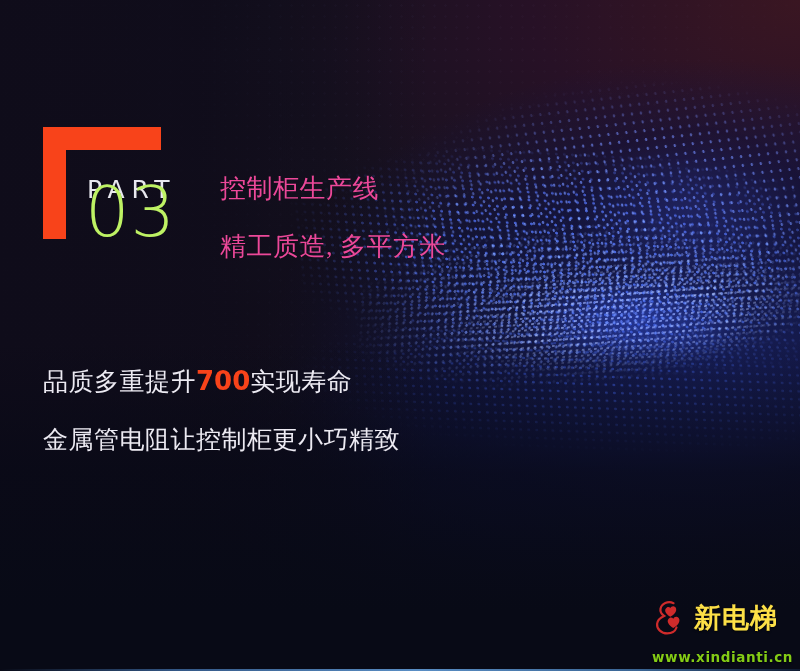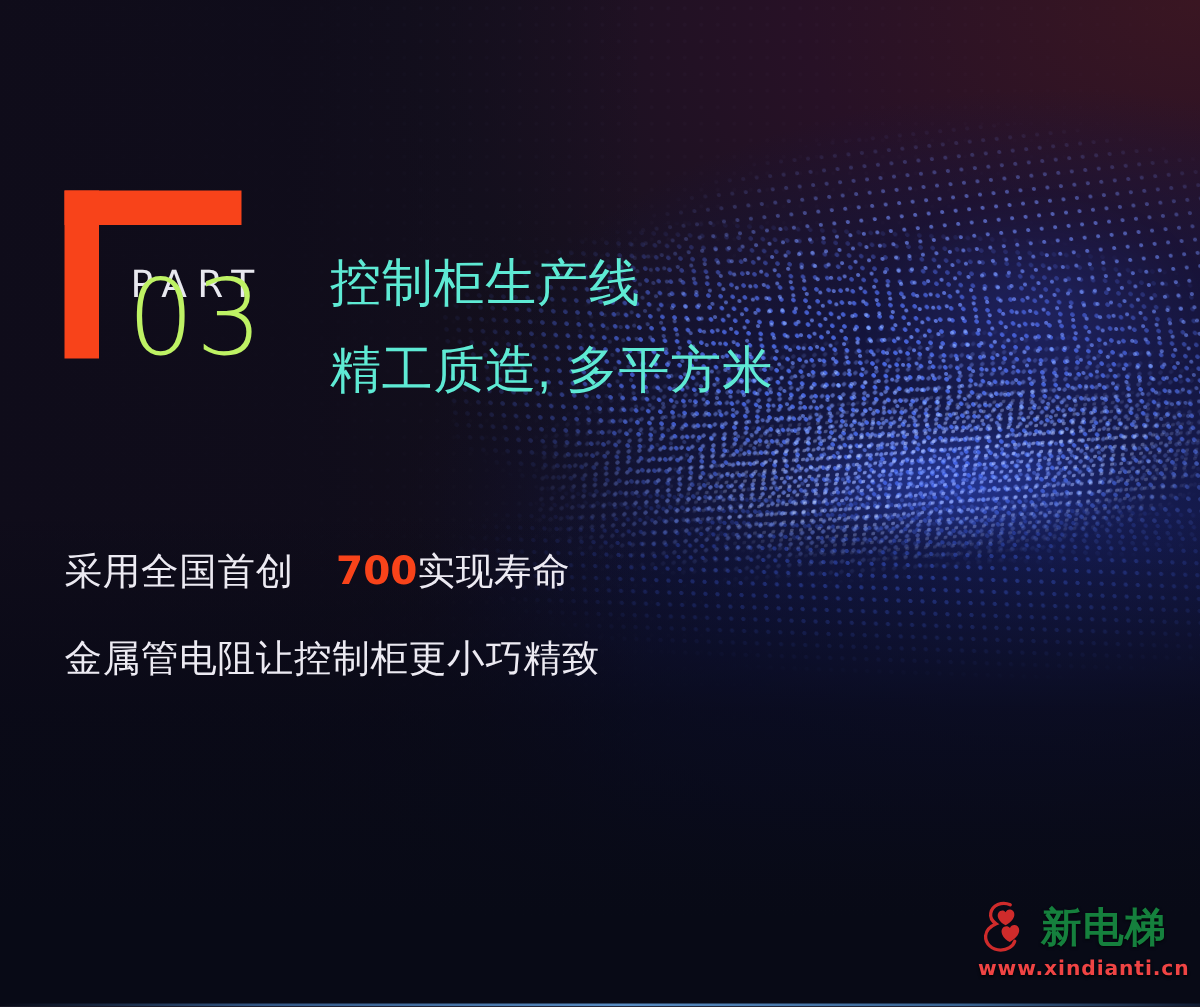--- a/index.html
+++ b/index.html
@@ -140,59 +140,58 @@
   }
   .part-number {
     position:absolute; left:42px; top:50px;
     font-size:70px; line-height:70px; font-weight:300;
     color:#bef264; letter-spacing:1px;
     font-family:"DejaVu Sans", "Liberation Sans", sans-serif;
   }
 
   .headline { position:absolute; left:220px; top:160px; width:440px; }
   .headline .ln {
-    color:#5eead4;
-    font-size:34px;
+    color:#ec4899;
+    font-size:26px;
     line-height:58px;
     letter-spacing:.5px;
     white-space:nowrap;
-    font-family:Liberation Sans, sans-serif;
+    font-family:Liberation Serif, serif;
   }
 
   
   .body-lines { position:absolute; left:43px; top:352px; }
   .body-lines .bl {
     font-size:25px;
     line-height:58px;
     color:#eceaf2;
     letter-spacing:.5px;
     white-space:nowrap;
     font-family:"DejaVu Sans", "Liberation Sans", sans-serif;
     font-weight:300;
   }
   .body-lines .hl {
     color:#f8431a;
     font-weight:700;
     font-size:26px;
     letter-spacing:0;
-    margin-left:28px;
   }
 
   
   .logo { position:absolute; left:652px; top:600px; width:140px; height:58px; }
   .logo-row { display:flex; align-items:center; gap:8px; }
   .logo-mark { width:34px; height:36px; flex:0 0 34px; }
   .logo-name {
-    font-size:27px; color:#15803d; font-weight:700; letter-spacing:1px;
+    font-size:27px; color:#fde047; font-weight:700; letter-spacing:1px;
     text-shadow:0 1px 2px rgba(0,0,0,.8);
     font-family:"DejaVu Sans", "Liberation Sans", sans-serif;
   }
   .logo-url {
-    margin-top:2px; text-align:left;
-    font-size:13.5px; font-weight:700; color:#ef4444; letter-spacing:.6px;
+    margin-top:13px; text-align:left;
+    font-size:13.5px; font-weight:700; color:#84cc16; letter-spacing:.6px;
     text-shadow:0 1px 2px rgba(0,0,0,.85);
     font-family:"DejaVu Sans", "Liberation Sans", sans-serif;
   }
 </style>
 </head>
 <body>
 
 <div id="slide">
 
   <div class="bg-base"></div>
@@ -222,21 +221,21 @@
     <div class="part-number">03</div>
   </div>
 
   <div class="headline">
     <div class="ln">控制柜生产线</div>
     <div class="ln">精工质造, 多平方米</div>
   </div>
 
   <div class="body-lines">
     <div class="bl">
-      <span>采用全国首创</span><span class="hl">700</span><span>实现寿命</span>
+      <span>品质多重提升</span><span class="hl">700</span><span>实现寿命</span>
     </div>
     <div class="bl">
       <span>金属管电阻让控制柜更小巧精致</span>
     </div>
   </div>
 
   <div class="logo">
     <div class="logo-row">
       <span class="logo-mark">
         <svg viewBox="0 0 34 36" width="34" height="36" aria-hidden="true">

